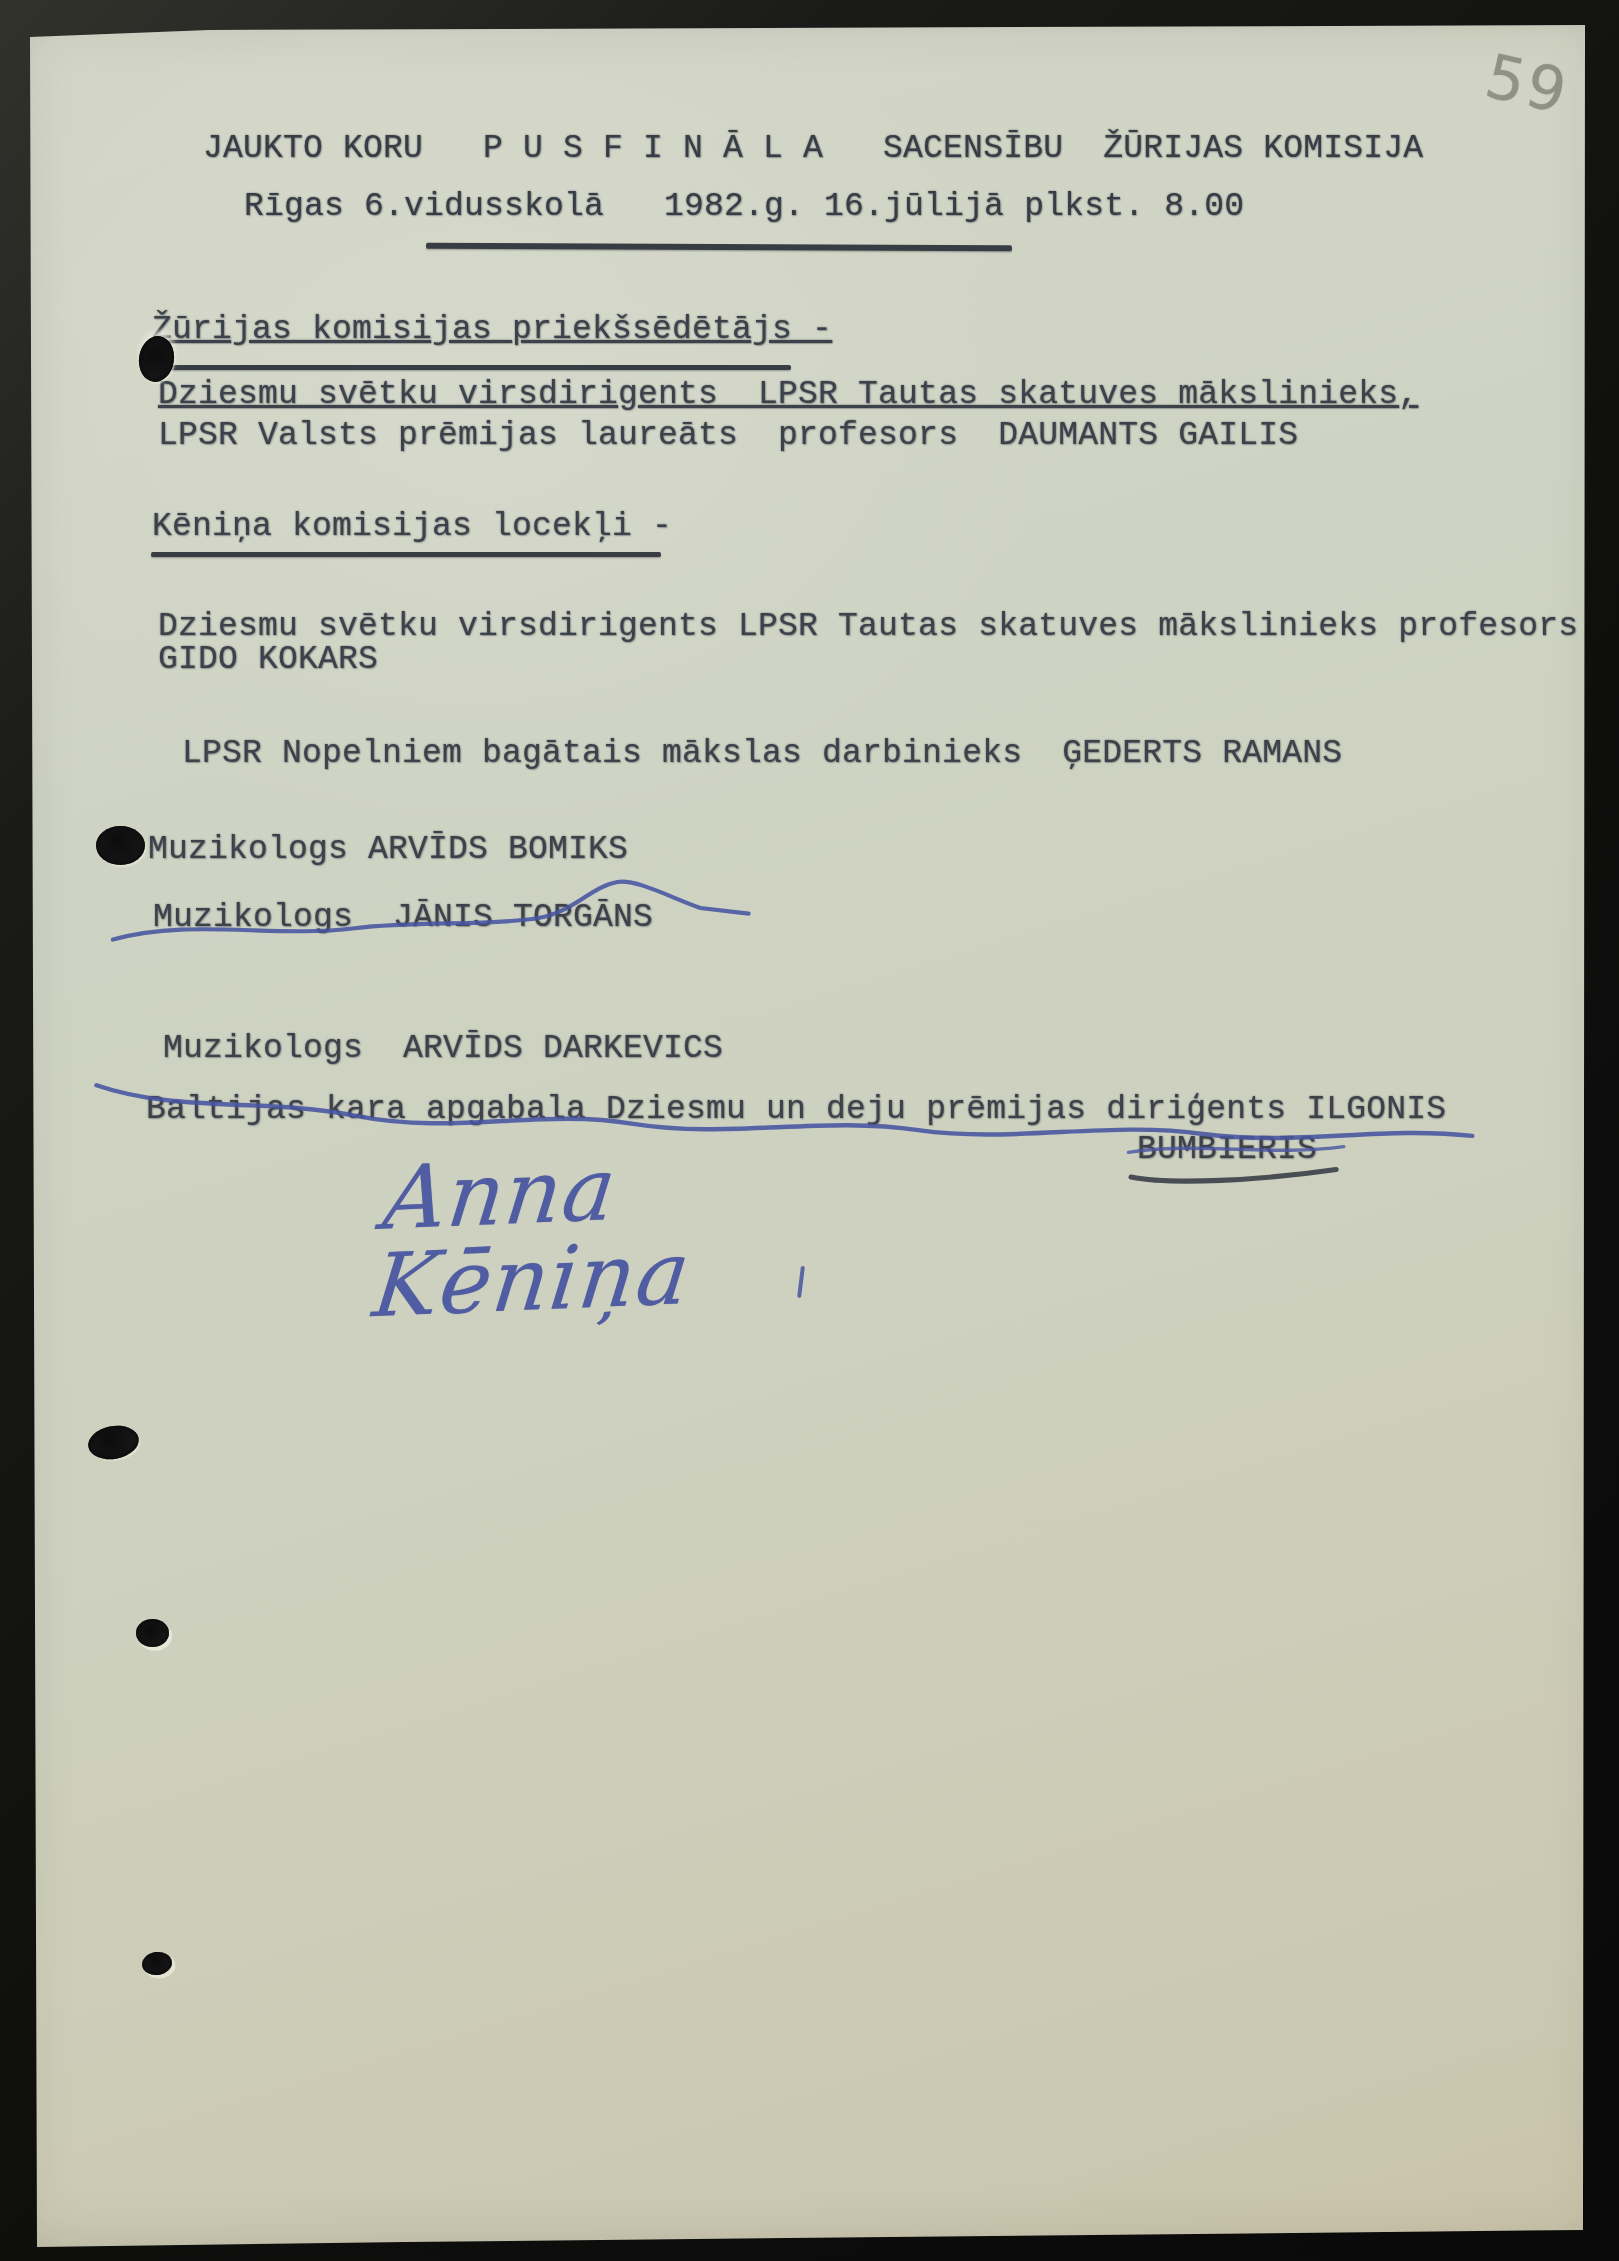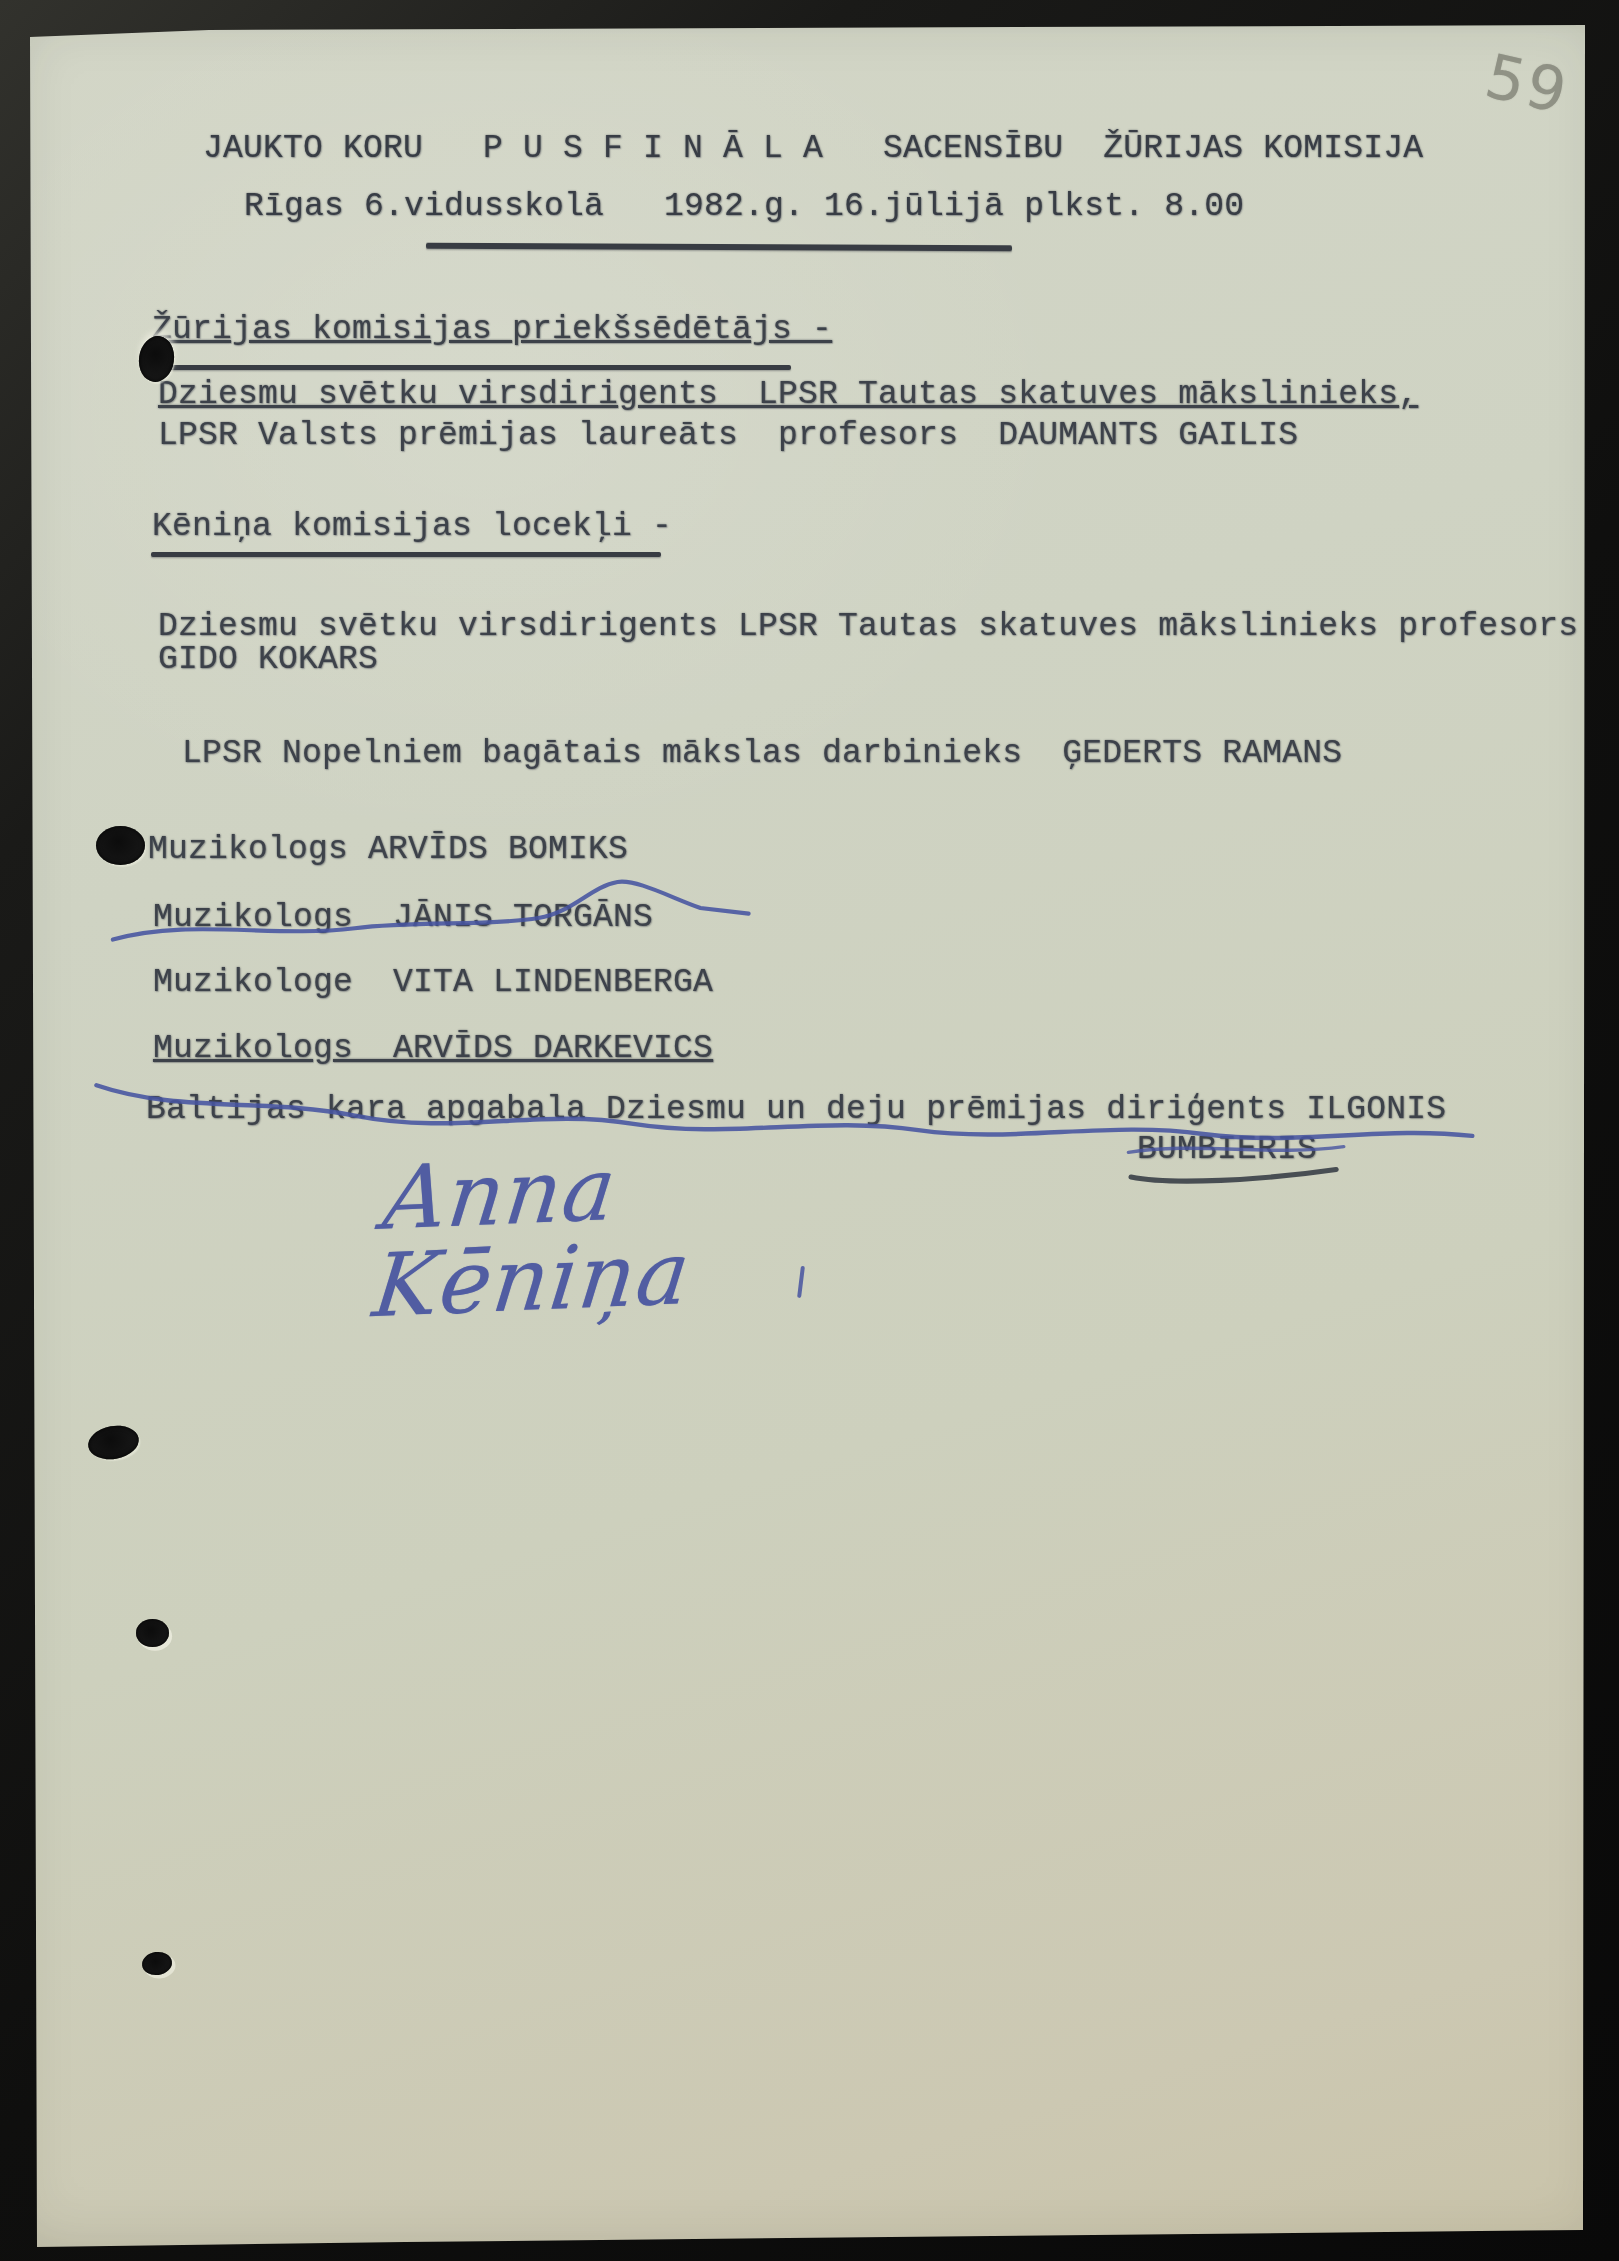--- a/index.html
+++ b/index.html
@@ -62,23 +62,22 @@
 
     <div class="typed" style="left:158px;top:610px;">Dziesmu svētku virsdirigents LPSR Tautas skatuves mākslinieks profesors</div>
     <div class="typed" style="left:158px;top:643px;">GIDO KOKARS</div>
 
     <div class="typed" style="left:144px;top:737px;margin-left:38px;">LPSR Nopelniem bagātais mākslas darbinieks  ĢEDERTS RAMANS</div>
 
     <div class="typed" style="left:148px;top:833px;">Muzikologs ARVĪDS BOMIKS</div>
 
     <div class="typed" style="left:153px;top:901px;">Muzikologs  JĀNIS TORGĀNS</div>
 
-    <div class="typed" style="left:153px;top:966px;">Muzikologe  VITA LINDENBERGA</div>
 
-    <div class="typed" style="left:153px;top:1032px;text-decoration:underline;">Muzikologs  ARVĪDS DARKEVICS</div>
+    <div class="typed" style="left:163px;top:1032px;">Muzikologs  ARVĪDS DARKEVICS</div>
 
     <div class="typed" style="left:146px;top:1093px;">Baltijas kara apgabala Dziesmu un deju prēmijas diriģents ILGONIS</div>
     <div class="typed" style="left:1137px;top:1133px;">BUMBIERIS</div>
 
     <div class="signature">Anna Kēniņa</div>
     <div class="sig-tick"></div>
 
     <svg class="ink-svg" width="1620" height="2261" viewBox="0 0 2558 3571">
       <path d="M178,1484 C300,1450 430,1482 560,1466 C660,1454 770,1463 850,1450
                C905,1441 933,1400 975,1393 C1006,1388 1062,1419 1106,1434 L1182,1443" fill="none" stroke="#4754a0" stroke-width="6.5" stroke-linecap="round" opacity=".88"></path>

